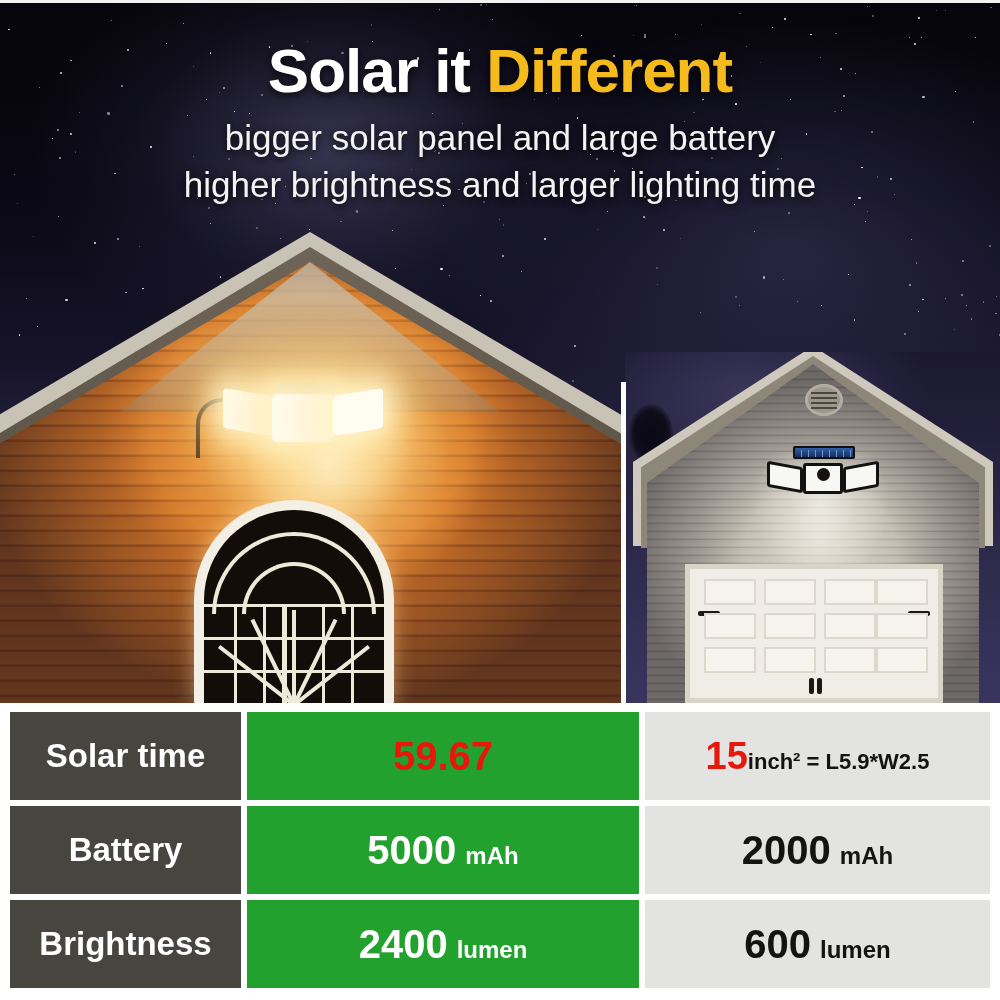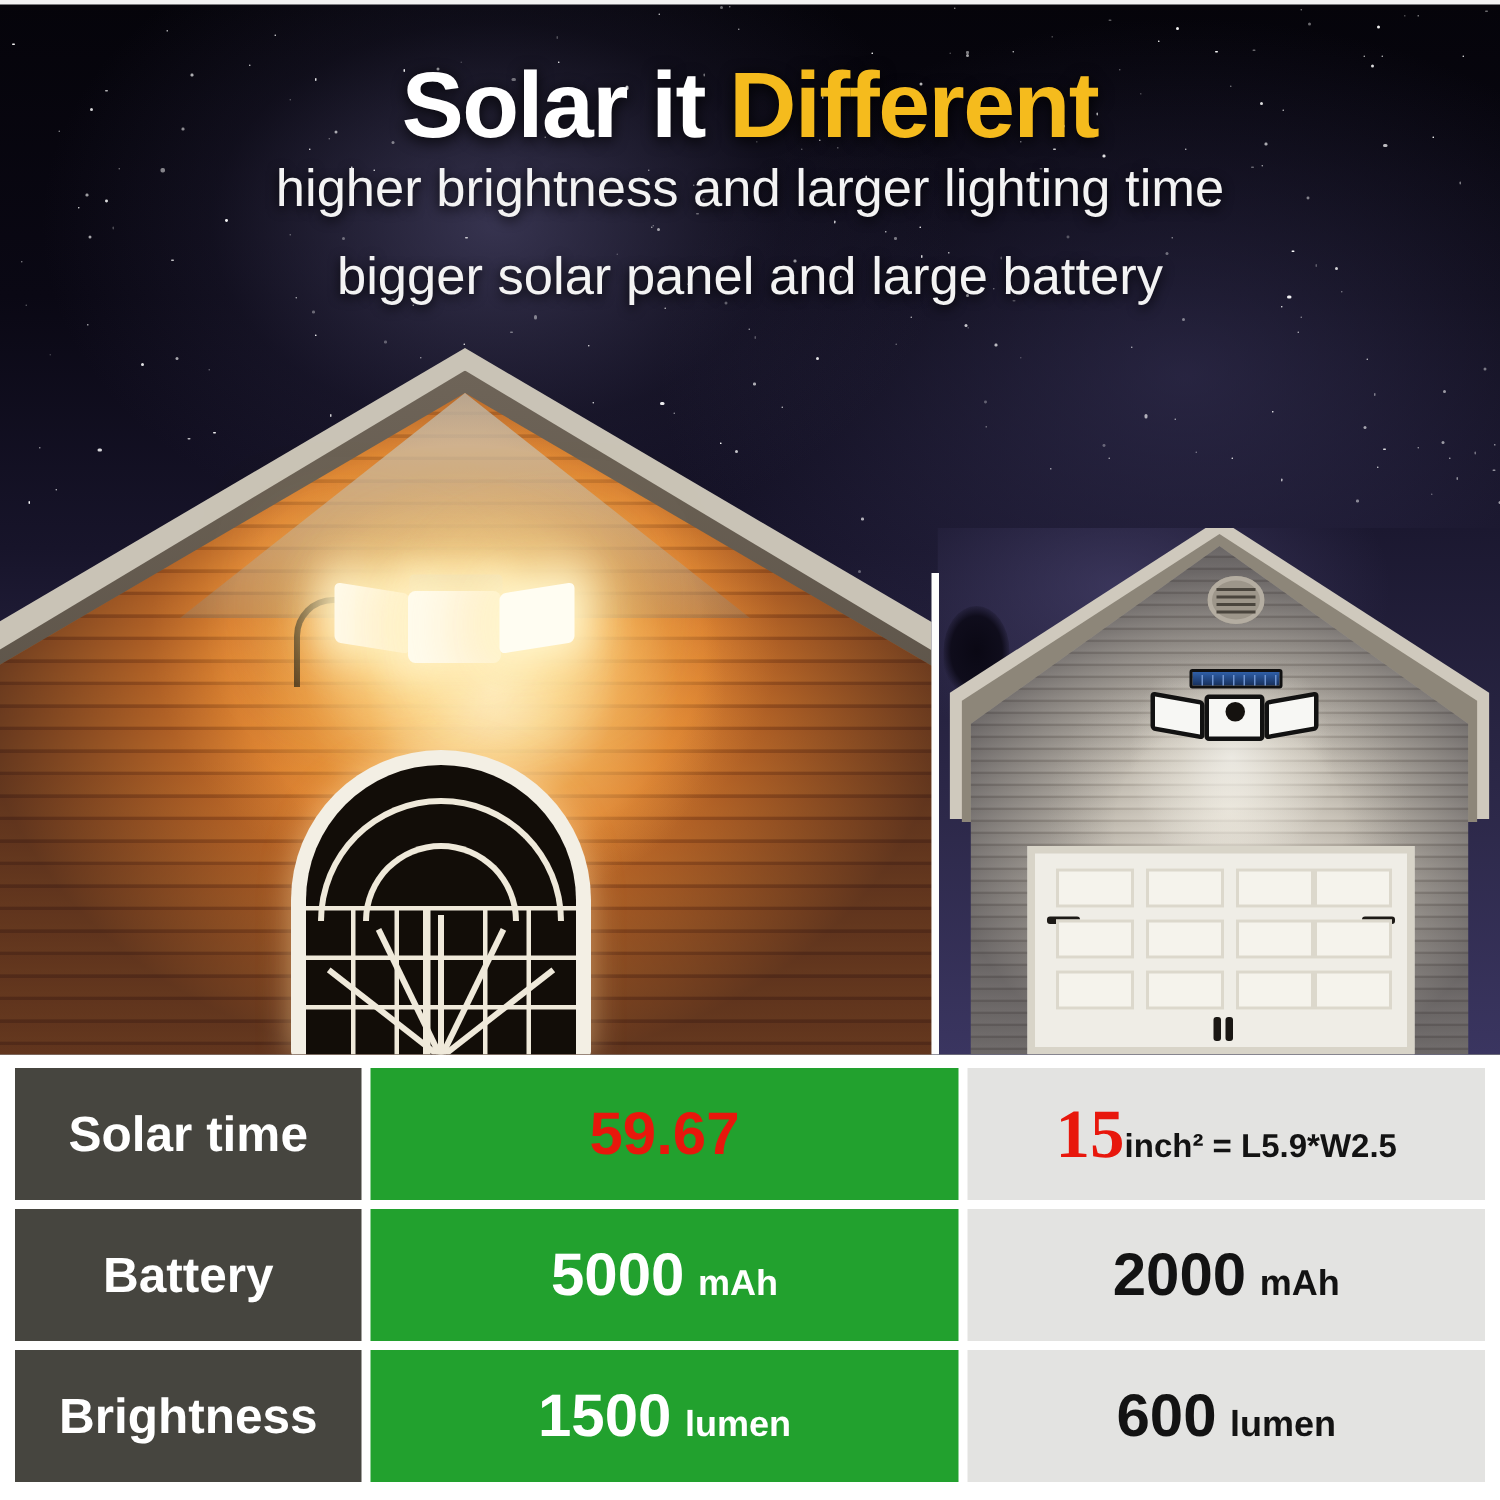--- a/index.html
+++ b/index.html
@@ -202,21 +202,21 @@
   .cell{ display:flex; align-items:center; justify-content:center; }
   .c-label{ width:231px; background:#46453f; color:#ffffff; margin-right:6px;
     font-weight:bold; font-size:33px; }
   .c-ours{ width:392px; background:#22a12e; margin-right:6px; color:#ffffff; }
   .c-theirs{ width:345px; background:#e3e3e1; color:#131313; }
   .val{ font-weight:bold; font-size:40px; line-height:1; }
   .val.red{ color:#e8170c; }
   .unit{ font-weight:bold; font-size:24px; }
   .unit-sm{ font-weight:bold; font-size:22px; }
   .r1 .c-ours .val{ font-size:40px; }
-  .r1 .c-theirs .val{ font-size:46px;font-family:Liberation Serif, serif; }
+  .r1 .c-theirs .val{ font-size:38px; }
   .nowrap{ white-space:nowrap; display:flex; align-items:baseline; }
 </style>
 </head>
 <body>
 
 <div class="hero">
   <div class="sky"></div>
   <div class="stars" id="starfield">
       <span style="left:698.0px;top:565.5px;width:2.1px;height:2.1px;opacity:0.93"></span>
       <span style="left:57.2px;top:128.8px;width:1.8px;height:1.8px;opacity:0.60"></span>
@@ -615,22 +615,22 @@
         <i style="left:0;"></i>
           <i style="left:8px;"></i>
       </div>
     </div>
   </div>
 
   <div class="topstrip"></div>
 
   <div class="headline">
     <div class="h1"><span>Solar it </span><span class="accent">Different</span></div>
+    <div class="sub">bigger solar panel and large battery</div>
     <div class="sub" style="margin-top:2px;">higher brightness and larger lighting time</div>
-    <div class="sub">bigger solar panel and large battery</div>
   </div>
 </div>
 
 <div class="table">
 
   <div class="row r1">
     <div class="cell c-label">Solar time</div>
     <div class="cell c-ours">
       <span class="nowrap">
         <span class="val red">59.67</span>
@@ -657,21 +657,21 @@
         <span class="val">2000</span>
         <span class="unit" style="margin-left:9px;">mAh</span>
       </span>
     </div>
   </div>
 
   <div class="row r3">
     <div class="cell c-label">Brightness</div>
     <div class="cell c-ours">
       <span class="nowrap">
-        <span class="val">1500</span>
+        <span class="val">2400</span>
         <span class="unit" style="margin-left:9px;">lumen</span>
       </span>
     </div>
     <div class="cell c-theirs">
       <span class="nowrap">
         <span class="val">600</span>
         <span class="unit" style="margin-left:9px;">lumen</span>
       </span>
     </div>
   </div>

